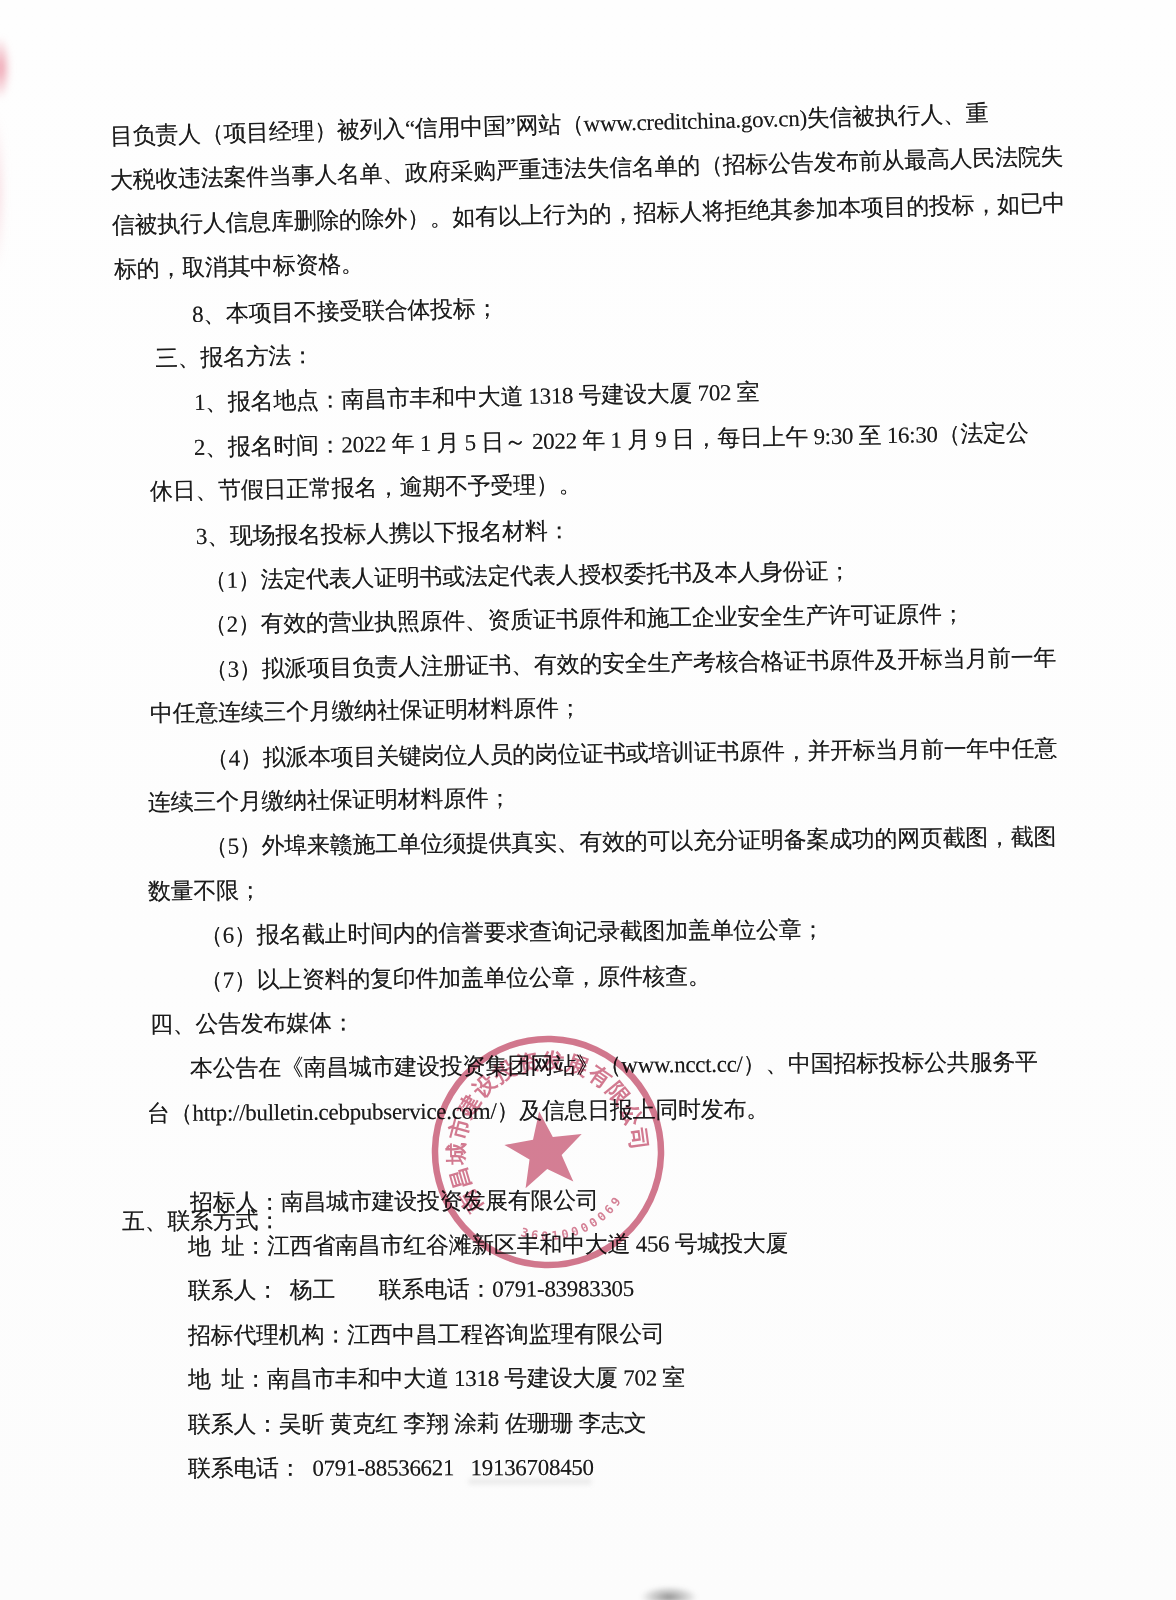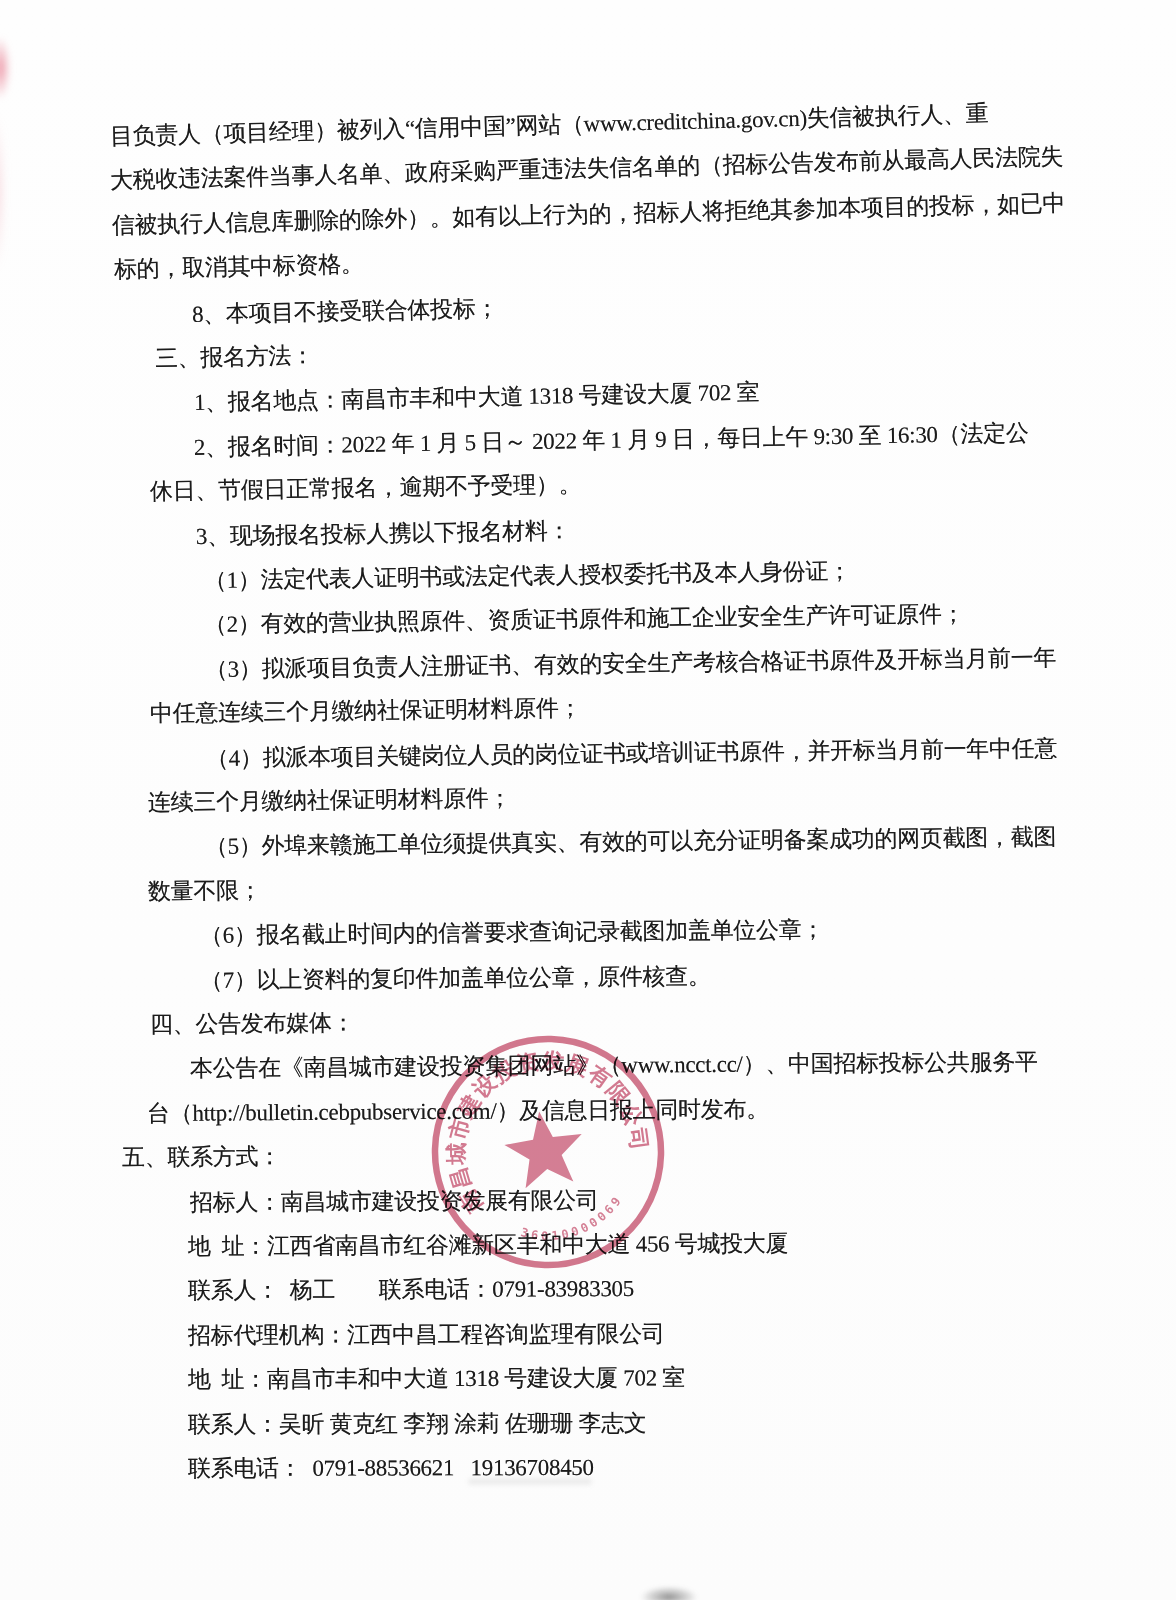--- a/index.html
+++ b/index.html
@@ -79,21 +79,21 @@
       <div class="line" style="left: 150px; top: 699.2px; transform: rotate(-0.75deg);">中任意连续三个月缴纳社保证明材料原件；</div>
       <div class="line" style="left: 206px; top: 743.6px; transform: rotate(-0.7deg);">（4）拟派本项目关键岗位人员的岗位证书或培训证书原件，并开标当月前一年中任意</div>
       <div class="line" style="left: 148px; top: 788px; transform: rotate(-0.7deg);">连续三个月缴纳社保证明材料原件；</div>
       <div class="line" style="left: 205px; top: 832.4px; transform: rotate(-0.65deg);">（5）外埠来赣施工单位须提供真实、有效的可以充分证明备案成功的网页截图，截图</div>
       <div class="line" style="left: 148px; top: 876.8px; transform: rotate(-0.6deg);">数量不限；</div>
       <div class="line" style="left: 200px; top: 921.2px; transform: rotate(-0.55deg);">（6）报名截止时间内的信誉要求查询记录截图加盖单位公章；</div>
       <div class="line" style="left: 200px; top: 965.6px; transform: rotate(-0.5deg);">（7）以上资料的复印件加盖单位公章，原件核查。</div>
       <div class="line" style="left: 150px; top: 1010px; transform: rotate(-0.5deg);">四、公告发布媒体：</div>
       <div class="line" style="left: 190px; top: 1054.4px; transform: rotate(-0.45deg);">本公告在《南昌城市建设投资集团网站》（www.ncct.cc/）、中国招标投标公共服务平</div>
       <div class="line" style="left: 147px; top: 1098.8px; transform: rotate(-0.4deg);">台（http://bulletin.cebpubservice.com/）及信息日报上同时发布。</div>
-      <div class="line" style="left: 122px; top: 1143px; transform: rotate(-0.35deg);">五、联系方式：</div>
+      <div class="line" style="left: 122px; top: 1207px; transform: rotate(-0.35deg);">五、联系方式：</div>
       <div class="line" style="left: 190px; top: 1187.6px; transform: rotate(-0.3deg);">招标人：南昌城市建设投资发展有限公司</div>
       <div class="line" style="left: 188px; top: 1232px; transform: rotate(-0.3deg);">地  址：江西省南昌市红谷滩新区丰和中大道 456 号城投大厦</div>
       <div class="line" style="left: 188px; top: 1276.4px; transform: rotate(-0.25deg);">联系人：  杨工        联系电话：0791-83983305</div>
       <div class="line" style="left: 188px; top: 1320.8px; transform: rotate(-0.2deg);">招标代理机构：江西中昌工程咨询监理有限公司</div>
       <div class="line" style="left: 188px; top: 1365.2px; transform: rotate(-0.2deg);">地  址：南昌市丰和中大道 1318 号建设大厦 702 室</div>
       <div class="line" style="left: 188px; top: 1409.6px; transform: rotate(-0.15deg);">联系人：吴昕 黄克红 李翔 涂莉 佐珊珊 李志文</div>
       <div class="line" style="left: 188px; top: 1454px; transform: rotate(-0.15deg);">联系电话：  0791-88536621   19136708450</div>
     </div>
 
   <svg class="seal" viewBox="0 0 300 300" xmlns="http://www.w3.org/2000/svg">

